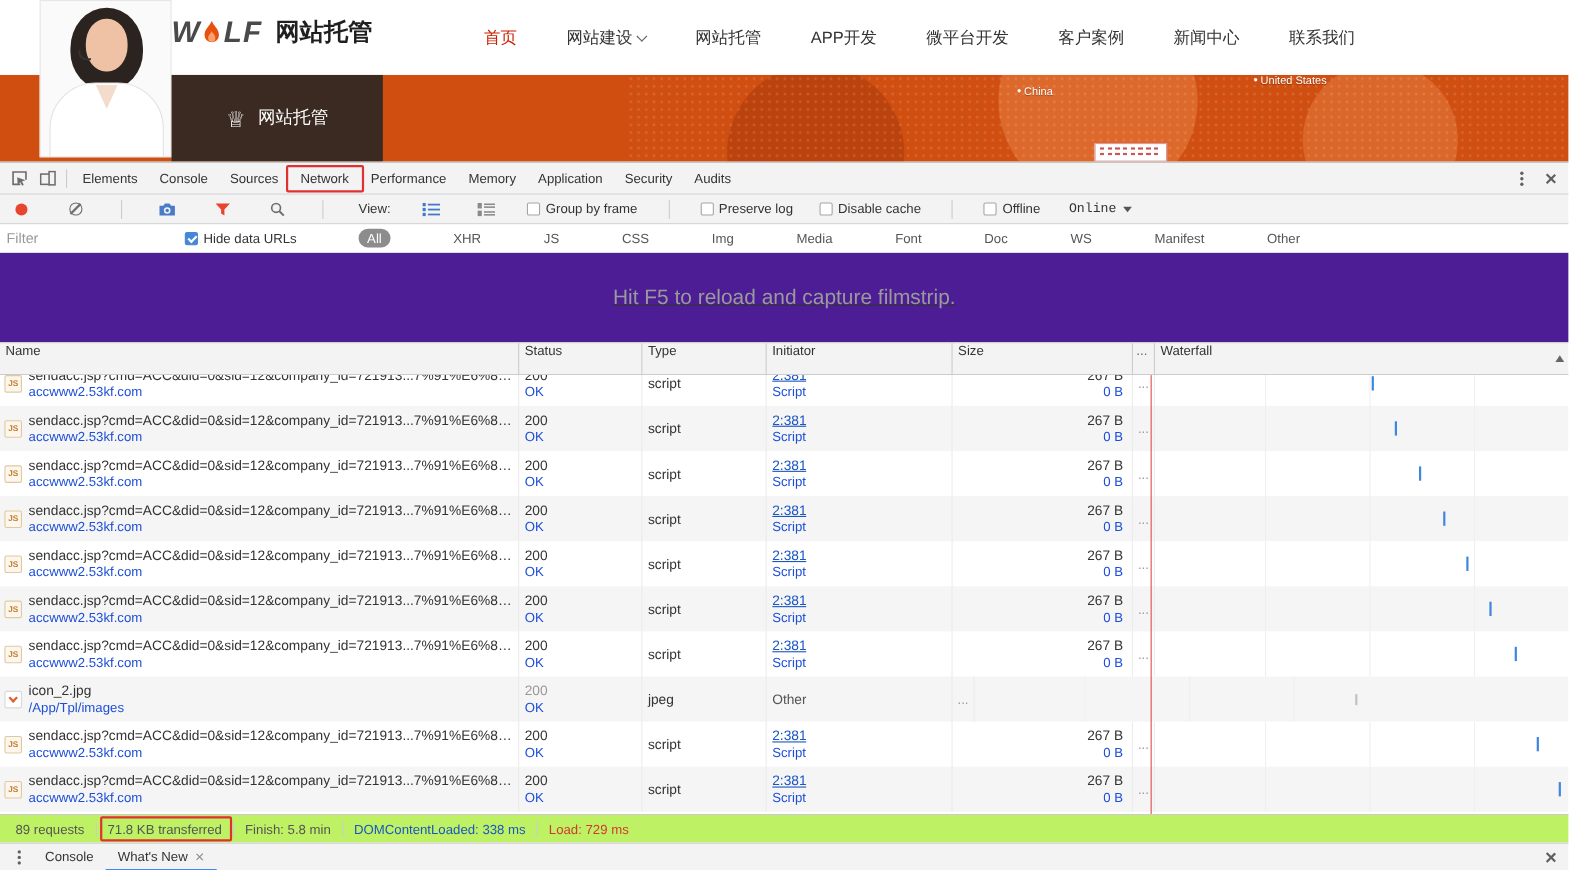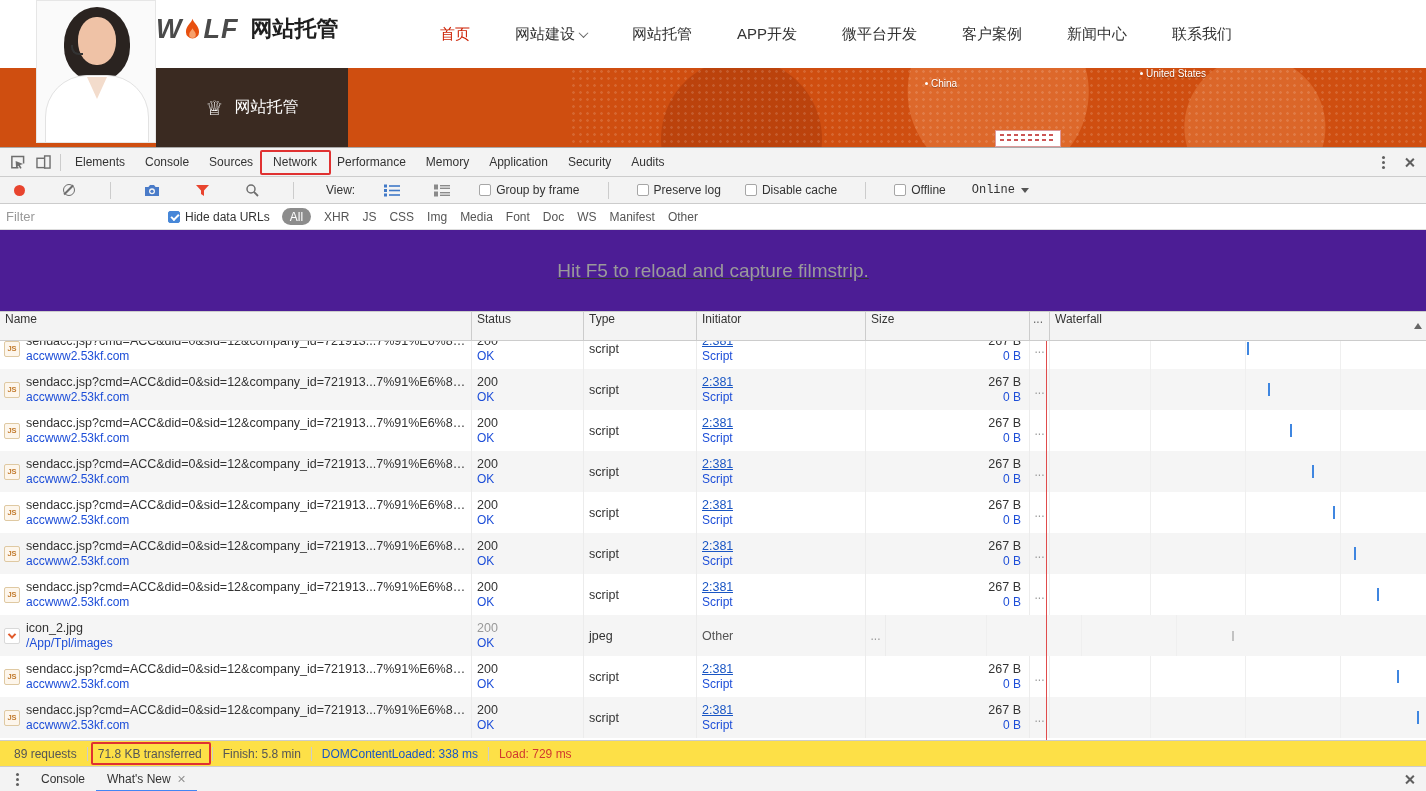--- a/index.html
+++ b/index.html
@@ -79,21 +79,21 @@
   .cb.on { background:#4787d8; border-color:#4787d8; }
   .cb.on::after { content:""; position:absolute; left:2px; top:2.5px; width:6px; height:3px;
     border-left:2px solid #fff; border-bottom:2px solid #fff; transform:rotate(-45deg); }
   .dd { display:flex; align-items:center; gap:6px; cursor:pointer; color:#333; margin-left:2px;font-family:Liberation Mono, monospace; }
   .tri-down { width:0; height:0; border-left:4px solid transparent; border-right:4px solid transparent; border-top:5px solid #555; }
 
   .dt-filterbar { height:26px; background:#fff; border-bottom:1px solid #ddd; display:flex; align-items:center; padding:0 6px; gap:12px; }
   .filter-input { border:none; outline:none; width:150px; font-size:13px; color:#333; background:transparent; font-family:inherit; }
   .filter-input::placeholder { color:#999; }
   .ftypes { display:flex; align-items:center; gap:13px; }
-  .ftype { color:#555; cursor:pointer; white-space:nowrap; }
+  .ftype { color:#555; cursor:pointer; white-space:nowrap;margin-left:44px; }
   .ftype.active { background:#8c8c8c; color:#fff; border-radius:9px; padding:1.5px 8px; }
 
   .dt-empty { height:81px; background:#4c1d95; display:flex; align-items:center; justify-content:center;text-decoration:underline; }
   .dt-empty span { color:#9a9a9a; font-size:19px; }
 
   .dt-table { position:relative; }
   .dt-thead { height:30px; background:#f3f3f3; border-top:1px solid #ccc; border-bottom:1px solid #ccc; display:flex; color:#333; }
   .th { display:flex; align-items:flex-start; padding-left:5px; border-right:1px solid #ccc; position:relative; cursor:pointer; overflow:hidden; }
   .w-name { width:472px; } .w-status { width:112px; } .w-type { width:113px; }
   .w-init { width:169px; } .w-size { width:164px; } .w-dots { width:20px; padding-left:3px; color:#666; }
@@ -122,21 +122,21 @@
   .ji { font-style:normal; font-size:7.5px; font-weight:bold; color:#c27b2e; letter-spacing:0; }
   .file-icon .chev { display:none; width:6px; height:6px; border-right:2px solid #e05a2b; border-bottom:2px solid #e05a2b; transform:rotate(45deg) translate(-1px,-1px); }
   .file-icon.img { background:#fff; border-color:#d9d9d9; }
   .file-icon.img .chev { display:block; }
   .g { position:absolute; top:0; bottom:0; width:1px; background:#efefef; }
   .g1 { left:100px; } .g2 { left:195px; } .g3 { left:290px; }
   .tick { position:absolute; top:14px; width:2px; height:13px; background:#3f86e0; }
   .tick.gray { background:#c2c2c2; height:10px; top:16px; }
   .event-line { position:absolute; left:1046px; top:30px; width:1px; height:399px; background:#e04c4c; z-index:5; pointer-events:none; }
 
-  .dt-summary { height:26px; background:#fde047; border-top:1px solid #ccc; display:flex; align-items:center; padding:0 4px; color:#555; }
+  .dt-summary { height:26px; background:#bef264; border-top:1px solid #ccc; display:flex; align-items:center; padding:0 4px; color:#555; }
   .sum-item { position:relative; padding:0 10px; white-space:nowrap; }
   .sum-item + .sum-item { border-left:1px solid #ccc; }
   .sum-item .annotation-box { inset:-5px 1px -4px 3px; }
   .sum-dcl { color:#1a56c4; } .sum-load { color:#d13a2e; }
 
   .dt-drawer { height:26px; background:#f3f3f3; border-top:1px solid #ccc; display:flex; align-items:stretch; padding:0 4px; }
   .dt-drawer .dt-ibtn { align-self:center; }
   .drawer-tab { display:flex; align-items:center; gap:7px; padding:0 11px; color:#333; cursor:pointer; border-bottom:2px solid transparent; }
   .drawer-tab.active { border-bottom-color:#4285f4; }
 </style>

